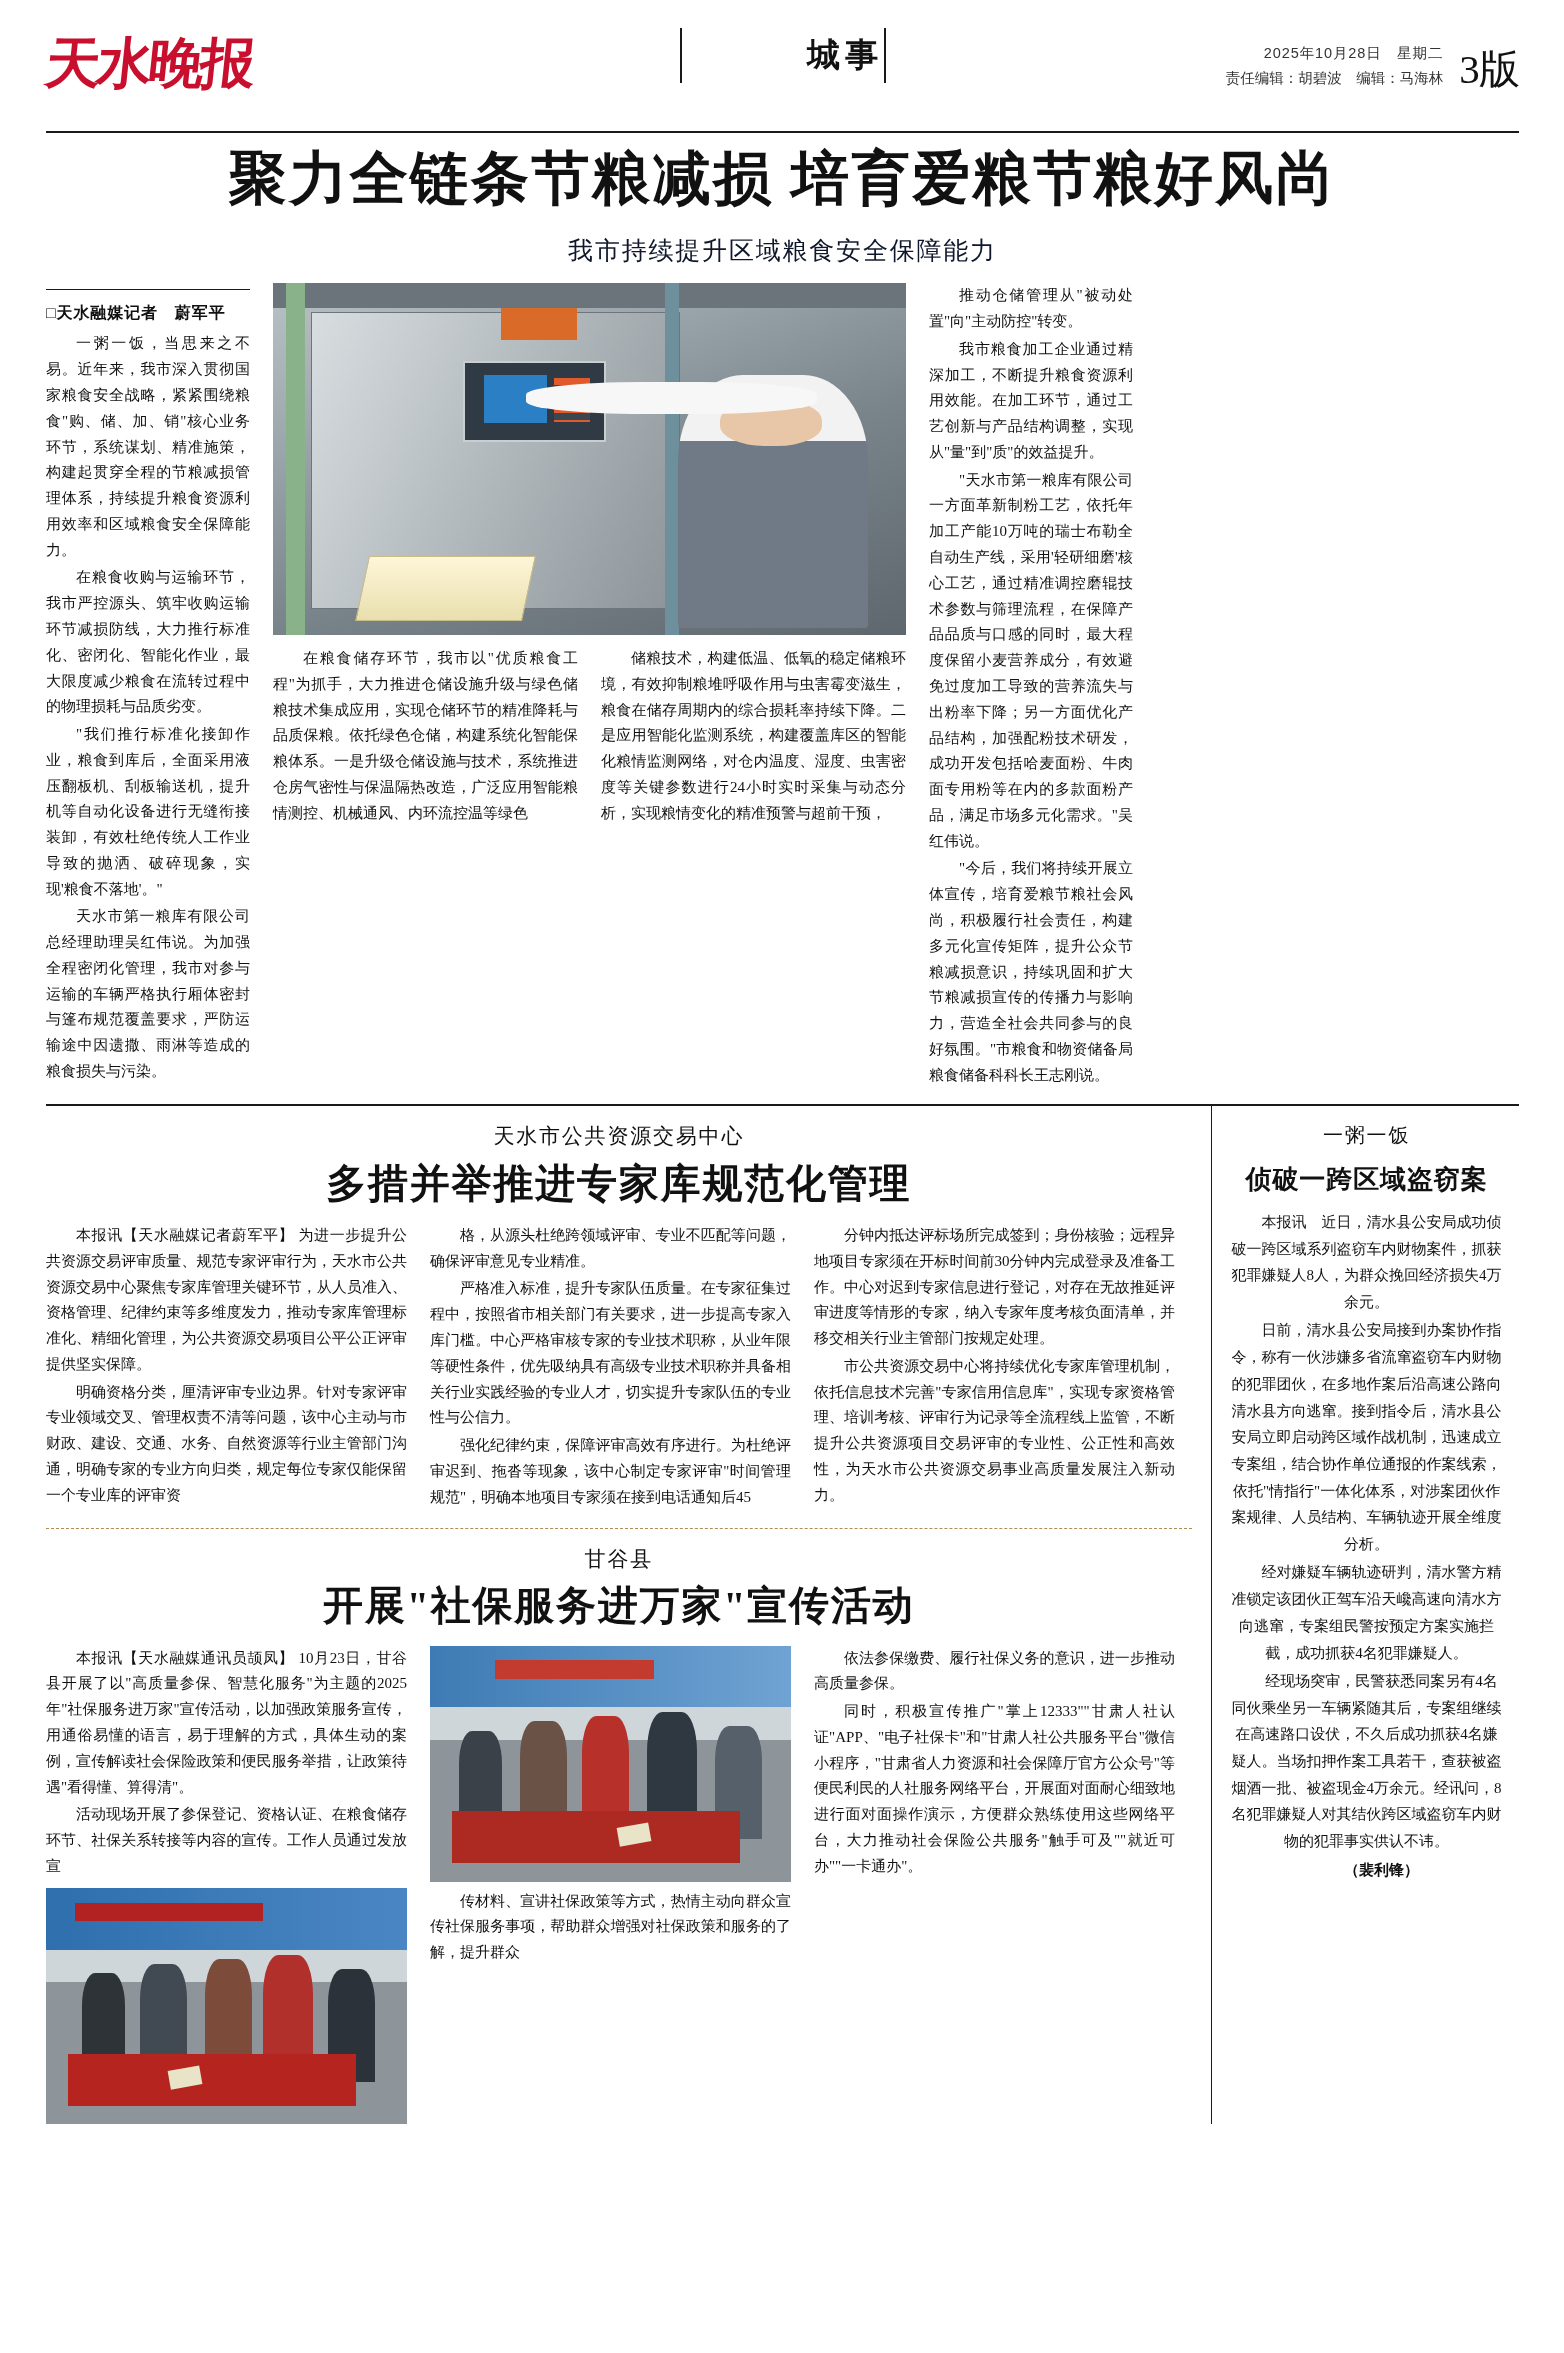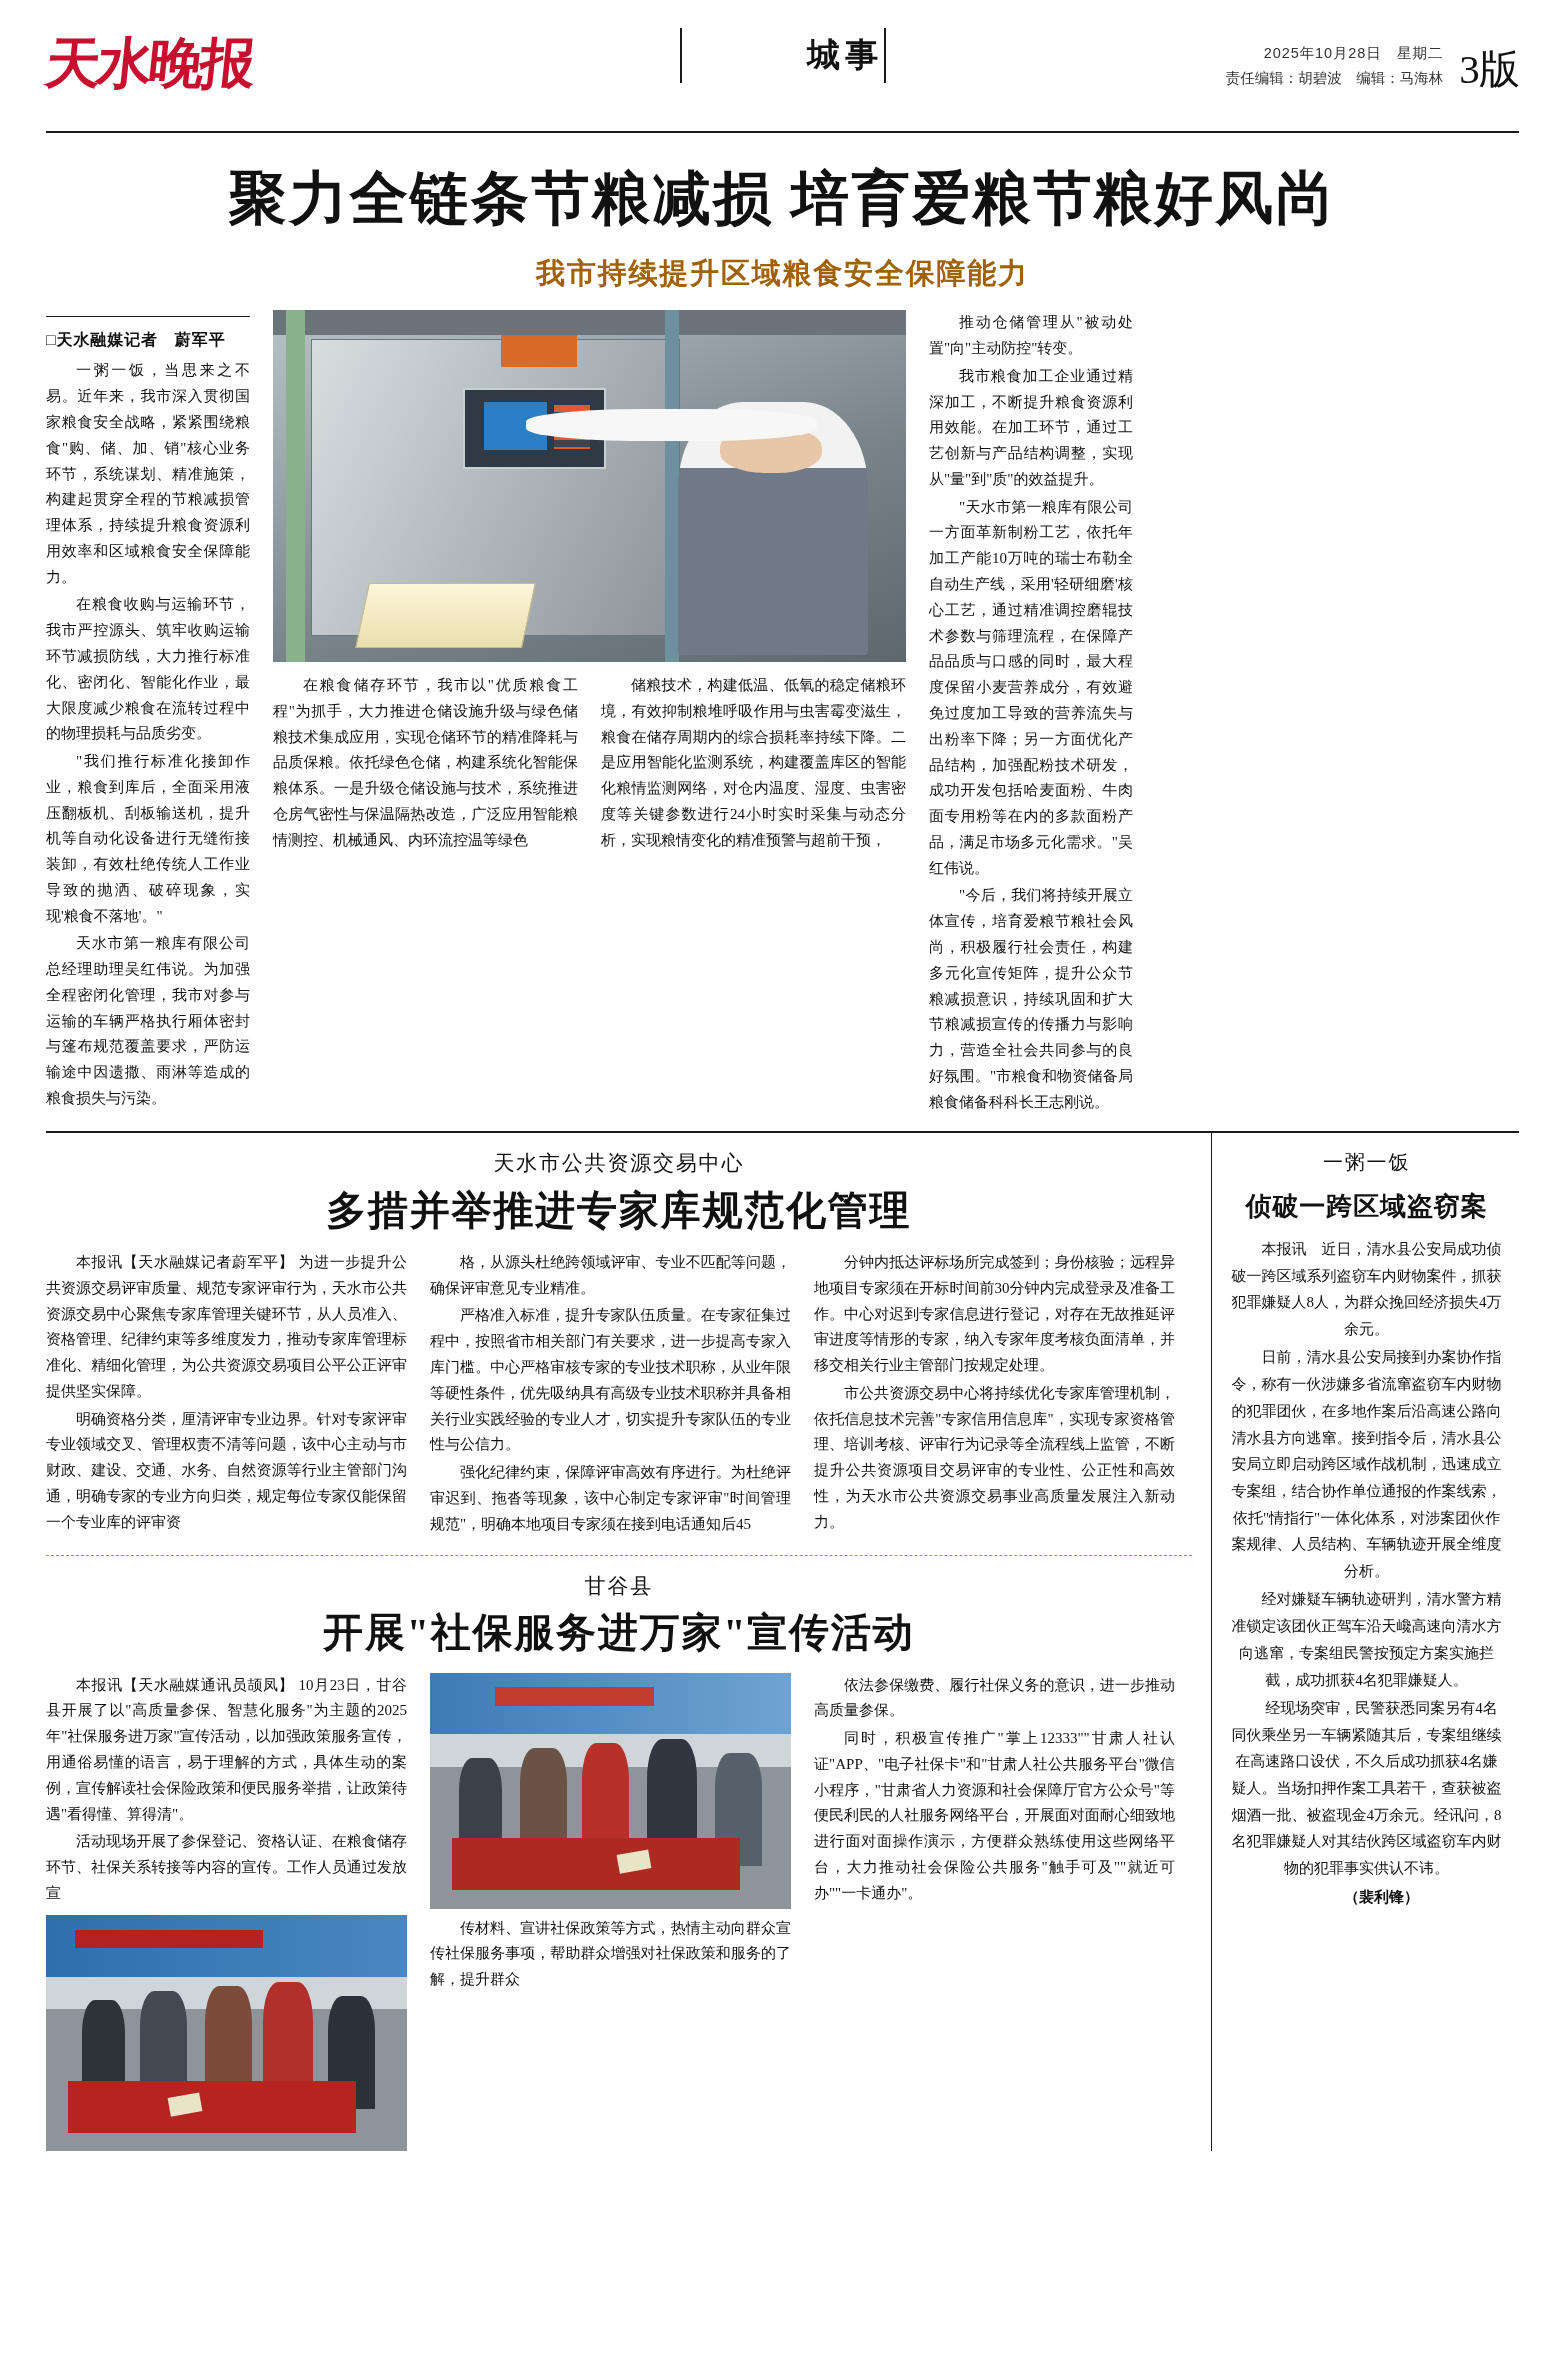--- a/index.html
+++ b/index.html
@@ -91,36 +91,36 @@
     letter-spacing: -0.9px;
   }
   .rule-thick {
     border-top: 2.6px solid #1a1a1a;
     margin-top: 3.5px;
   }
 
   
   .headline-wrap {
     text-align: center;
-    padding-top: 34px;
+    padding-top: 14px;
   }
   h1.headline {
     margin: 0;
     font-size: 58px;
     font-weight: bold;
     letter-spacing: 2.6px;
     font-family: "Liberation Serif", serif;
     line-height: 1.12;
   }
   .subhead {
     margin-top: 23px;
-    font-size: 29px;
-    font-weight: bold;
+    font-size: 25px;
+    font-weight: normal;
     letter-spacing: 1.8px;
-    color: #a16207;
+    color: #0f172a;
   }
 
   
   .top-article {
     display: flex;
     gap: 23px;
     padding-top: 16px;
   }
   .col {
     font-size: 15px;

